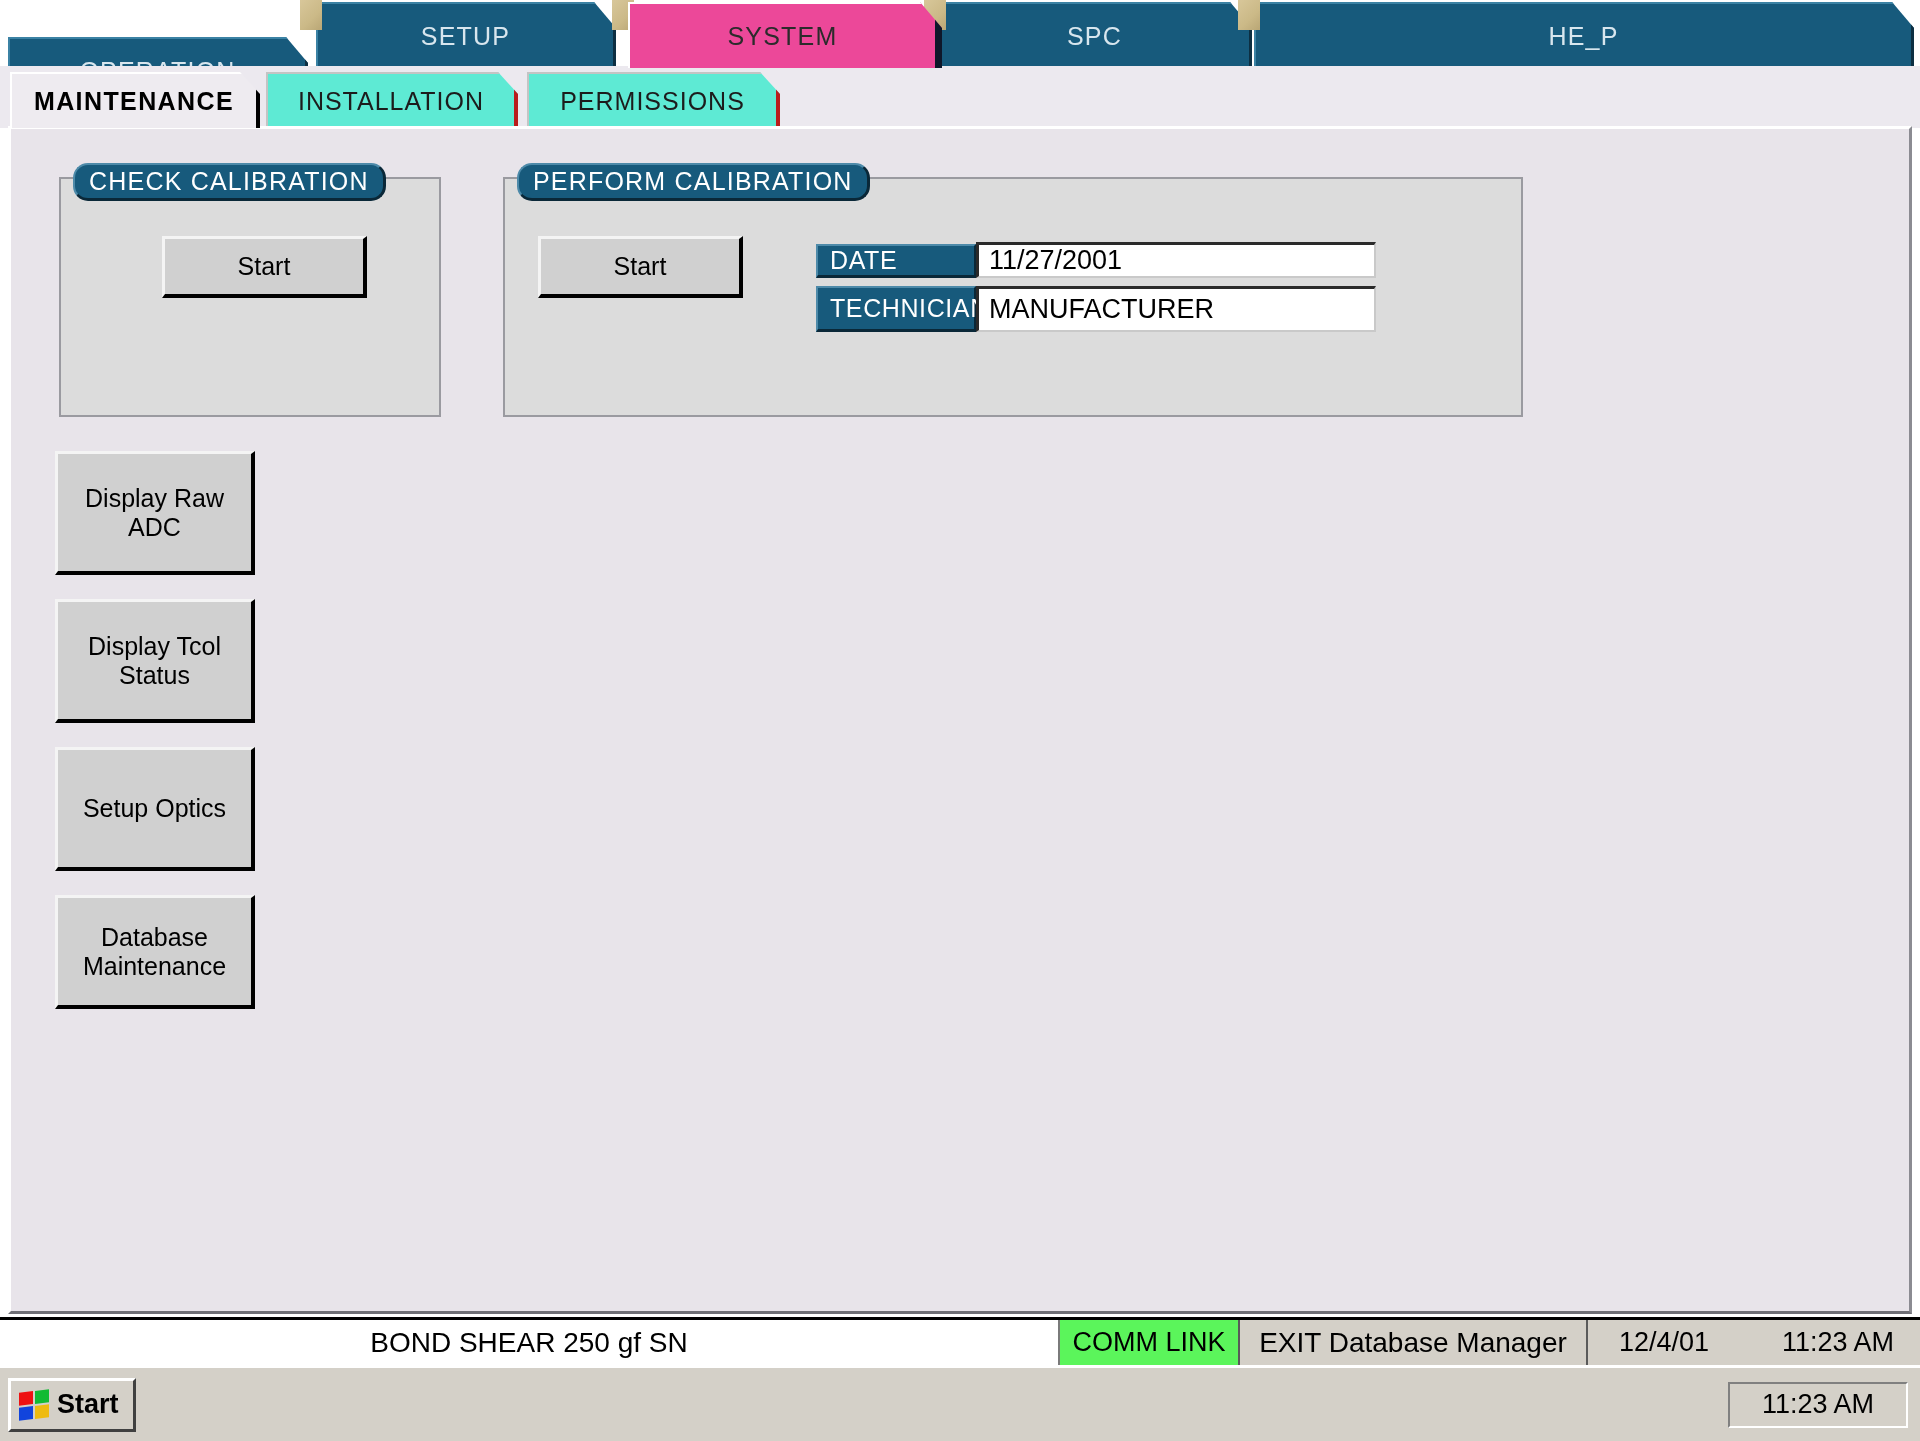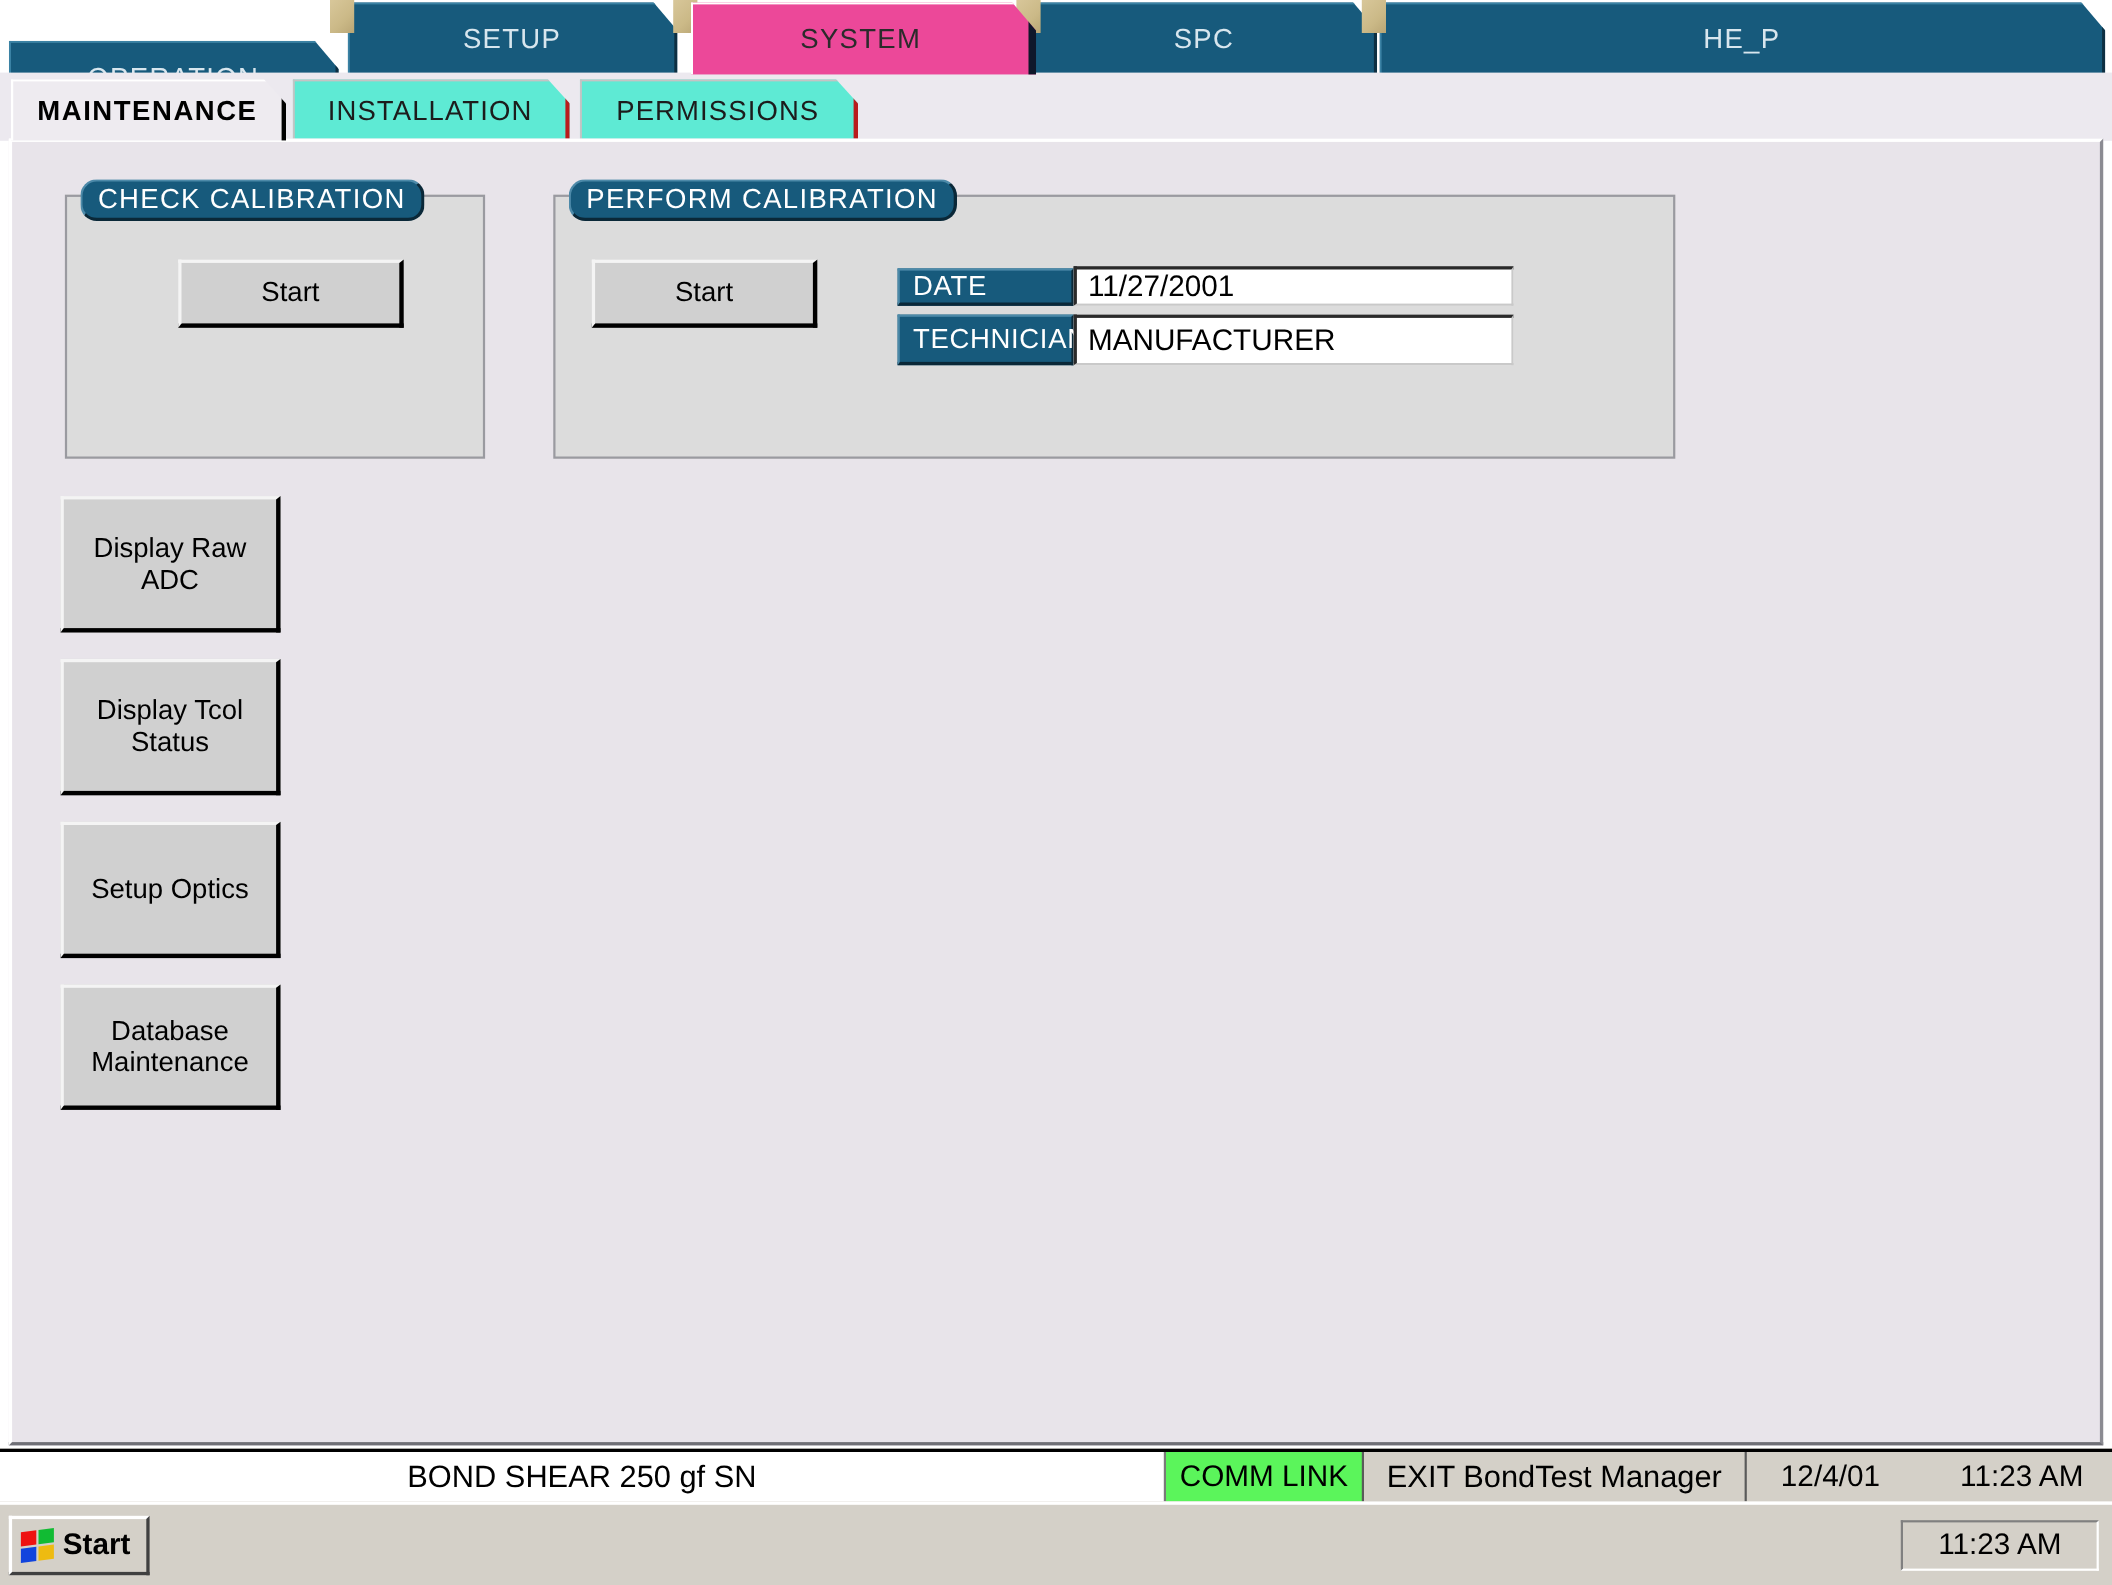--- a/index.html
+++ b/index.html
@@ -378,21 +378,21 @@
     <div class="btn" style="left:44px; top:766px; width:200px; height:114px;">
       <span>Database
 Maintenance</span>
     </div>
 
   </div>
 
   <div class="statusbar">
     <div class="sb-machine">BOND SHEAR 250 gf   SN</div>
     <div class="sb-comm">COMM LINK</div>
-    <div class="sb-exit">EXIT BondTest Manager</div>
+    <div class="sb-exit">EXIT Database Manager</div>
     <div class="sb-date">12/4/01</div>
     <div class="sb-time">11:23 AM</div>
   </div>
 
   <div class="taskbar">
     <div class="start-btn">
       <span class="win-logo">
         <i></i>
           <i></i>
           <i></i>

